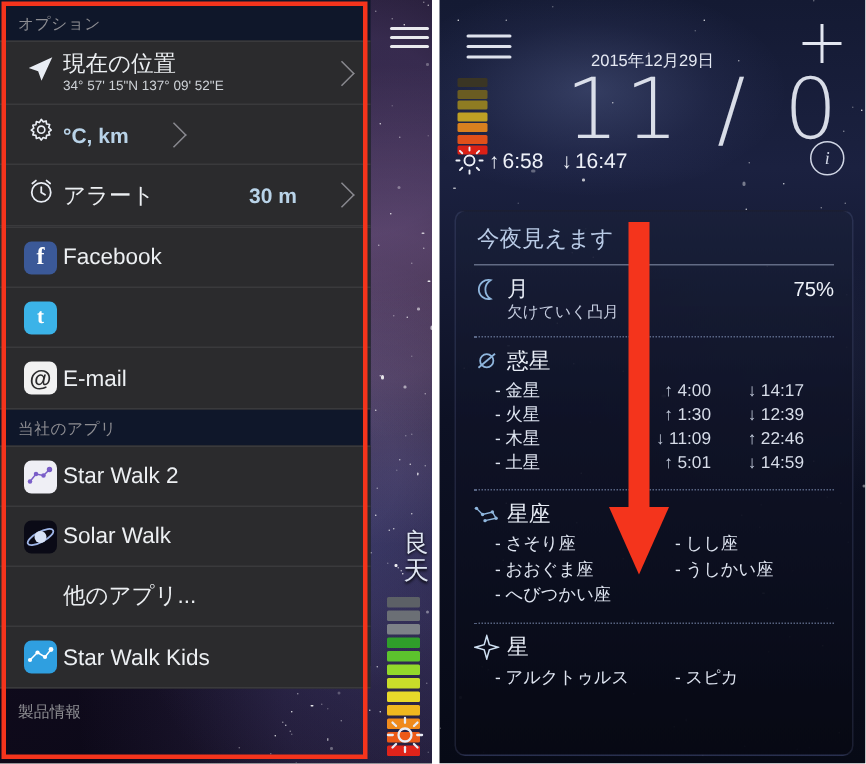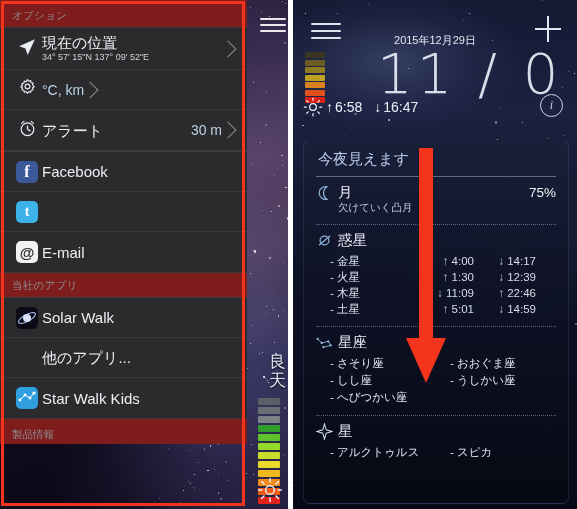--- a/index.html
+++ b/index.html
@@ -14,34 +14,34 @@
       radial-gradient(circle at 82% 18%, rgba(150,120,200,0.30) 0 14%, transparent 42%),
       radial-gradient(circle at 90% 40%, rgba(190,140,170,0.26) 0 12%, transparent 40%),
       radial-gradient(circle at 76% 62%, rgba(120,130,210,0.22) 0 12%, transparent 38%),
       radial-gradient(circle at 95% 75%, rgba(90,90,160,0.22) 0 14%, transparent 40%),
       radial-gradient(circle at 88% 92%, rgba(120,100,180,0.18) 0 12%, transparent 38%),
       linear-gradient(160deg,#090612 0%,#130d22 45%,#0b0816 100%);
   }
   .stars{position:absolute;inset:0;opacity:.95;}
   .stars i{position:absolute;background:#fff;border-radius:50%;}
 
-  .menu-panel{position:absolute;left:0;top:0;width:247px;height:444px;background:#7f1d1d;}
+  .menu-panel{position:absolute;left:0;top:0;width:247px;height:444px;background:#0f172a;}
   .sel-border{position:absolute;left:1px;top:1px;width:244px;height:505px;border:3px solid #f4341c;box-sizing:border-box;pointer-events:none;z-index:40;}
 
   .grp-head{color:#8d8d92;font-size:10.5px;padding:6px 0 4px 12px;letter-spacing:.3px;}
   .grp-head.top{padding-top:9px;}
   .rows{background:#2b2b2d;border-top:1px solid #3a3a3c;border-bottom:1px solid #3a3a3c;}
   .row{position:relative;display:flex;align-items:center;height:42px;padding:0 10px 0 12px;
        border-bottom:1px solid #3a3a3c;box-sizing:border-box;}
   .row:last-child{border-bottom:none;}
   .row .ico{width:30px;flex:0 0 30px;display:flex;align-items:center;justify-content:center;color:#e6e6ea;}
   .row .txtwrap{flex:1;min-width:0;display:flex;flex-direction:column;justify-content:center;}
   .row .lbl{color:#eceff2;font-size:15px;line-height:17px;white-space:nowrap;}
   .row .sub{color:#cfd3d8;font-size:9px;line-height:11px;margin-top:1px;white-space:nowrap;}
-  .row .val{color:#b9d3e8;font-size:14px;margin-right:0;white-space:nowrap;}
+  .row .val{color:#b9d3e8;font-size:14px;margin-right:24px;white-space:nowrap;font-weight:bold;}
   .row .chev{width:11px;height:11px;border-right:1.6px solid #8a8a90;border-top:1.6px solid #8a8a90;
              transform:rotate(45deg);flex:0 0 auto;margin-right:3px;}
   .row.plain{height:40px;}
   .row.plain .lbl{font-size:15px;}
   .appico{width:22px;height:22px;border-radius:5px;display:flex;align-items:center;justify-content:center;
           font-size:13px;font-weight:bold;color:#fff;overflow:hidden;position:relative;}
   .footer-grp{color:#8d8d92;font-size:10.5px;padding:9px 0 0 12px;}
 
   
   .sf-burger{position:absolute;right:2px;top:14px;width:26px;}
@@ -453,20 +453,38 @@
               <div class="txtwrap">
                 <div class="lbl">E-mail</div>
               </div>
             </div>
           </div>
           <div class="grp-head">当社のアプリ</div>
           <div class="rows">
             <div class="row plain">
               <div class="ico">
                 <span>
+                  <div class="appico" style="background:#efeff5;">
+                    <svg width="20" height="20" viewBox="0 0 20 20">
+                      <polyline points="3,13 7,8 12,9 16,5" fill="none" stroke="#7a5ec8" stroke-width="1"></polyline>
+                      <circle cx="3" cy="13" r="1.5" fill="#7a5ec8"></circle>
+                      <circle cx="7" cy="8" r="1.5" fill="#7a5ec8"></circle>
+                      <circle cx="12" cy="9" r="1.5" fill="#7a5ec8"></circle>
+                      <circle cx="16" cy="5" r="1.8" fill="#7a5ec8"></circle>
+                    </svg>
+                  </div>
+                </span>
+              </div>
+              <div class="txtwrap">
+                <div class="lbl">Star Walk 2</div>
+              </div>
+            </div>
+            <div class="row plain">
+              <div class="ico">
+                <span>
                   <div class="appico" style="background:#0a0a16;">
                     <svg width="22" height="22" viewBox="0 0 22 22">
                       <ellipse cx="11" cy="11" rx="9.5" ry="3.4" transform="rotate(-28 11 11)" fill="none" stroke="#9fb6e8" stroke-width="1.2"></ellipse>
                       <circle cx="11" cy="11" r="4" fill="#d7e2f7"></circle>
                     </svg>
                   </div>
                 </span>
               </div>
               <div class="txtwrap">
                 <div class="lbl">Solar Walk</div>
@@ -706,22 +724,22 @@
                 <circle cx="7" cy="9" r="1.4" fill="#8fb6dd"></circle>
               <circle cx="15" cy="7" r="1.4" fill="#8fb6dd"></circle>
                 <circle cx="18" cy="12" r="1.4" fill="#8fb6dd"></circle>
               <circle cx="9" cy="14" r="1.4" fill="#8fb6dd"></circle>
             </svg>
           </span>
           <span class="sname">星座</span>
         </div>
         <div class="cgrid" id="const-grid">
             <div class="citem">- さそり座</div>
+            <div class="citem">- しし座</div>
             <div class="citem">- おおぐま座</div>
-            <div class="citem">- しし座</div>
             <div class="citem">- うしかい座</div>
             <div class="citem">- へびつかい座</div>
           </div>
       </div>
       <div class="hr-dot"></div>
 
       <div class="sec">
         <div class="sec-head">
           <span class="sico">
             <svg width="17" height="17" viewBox="0 0 20 20">

